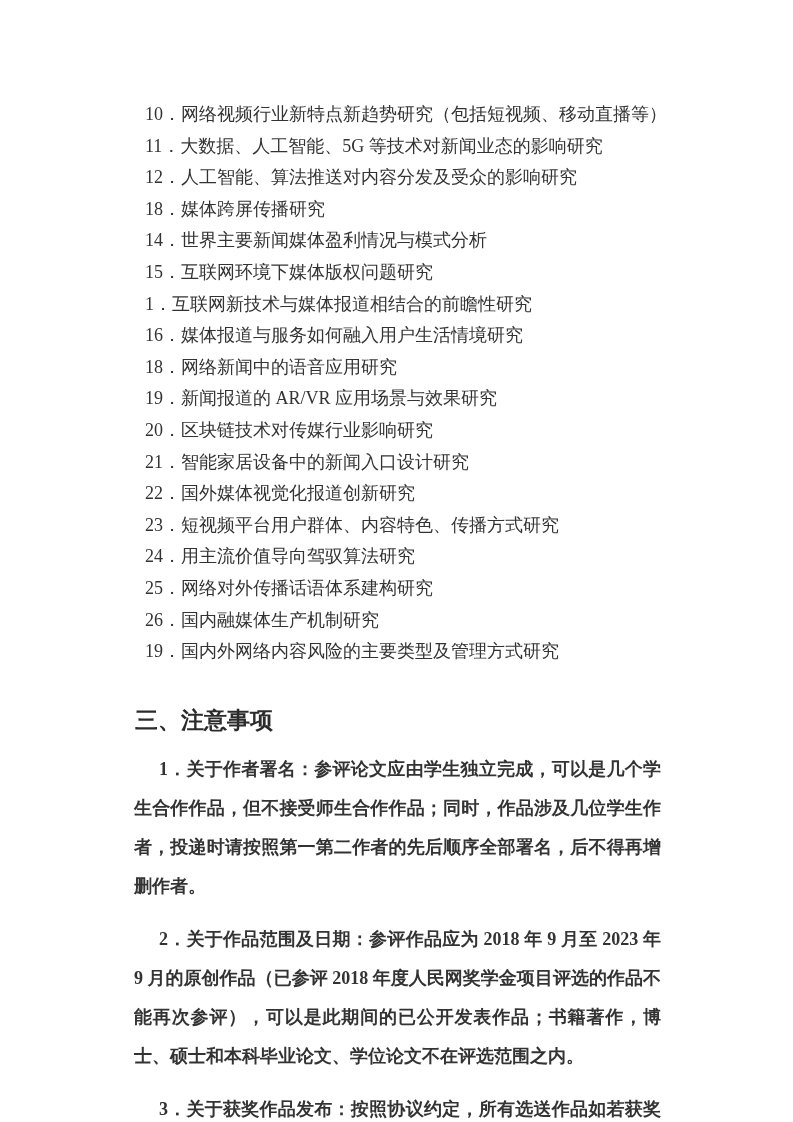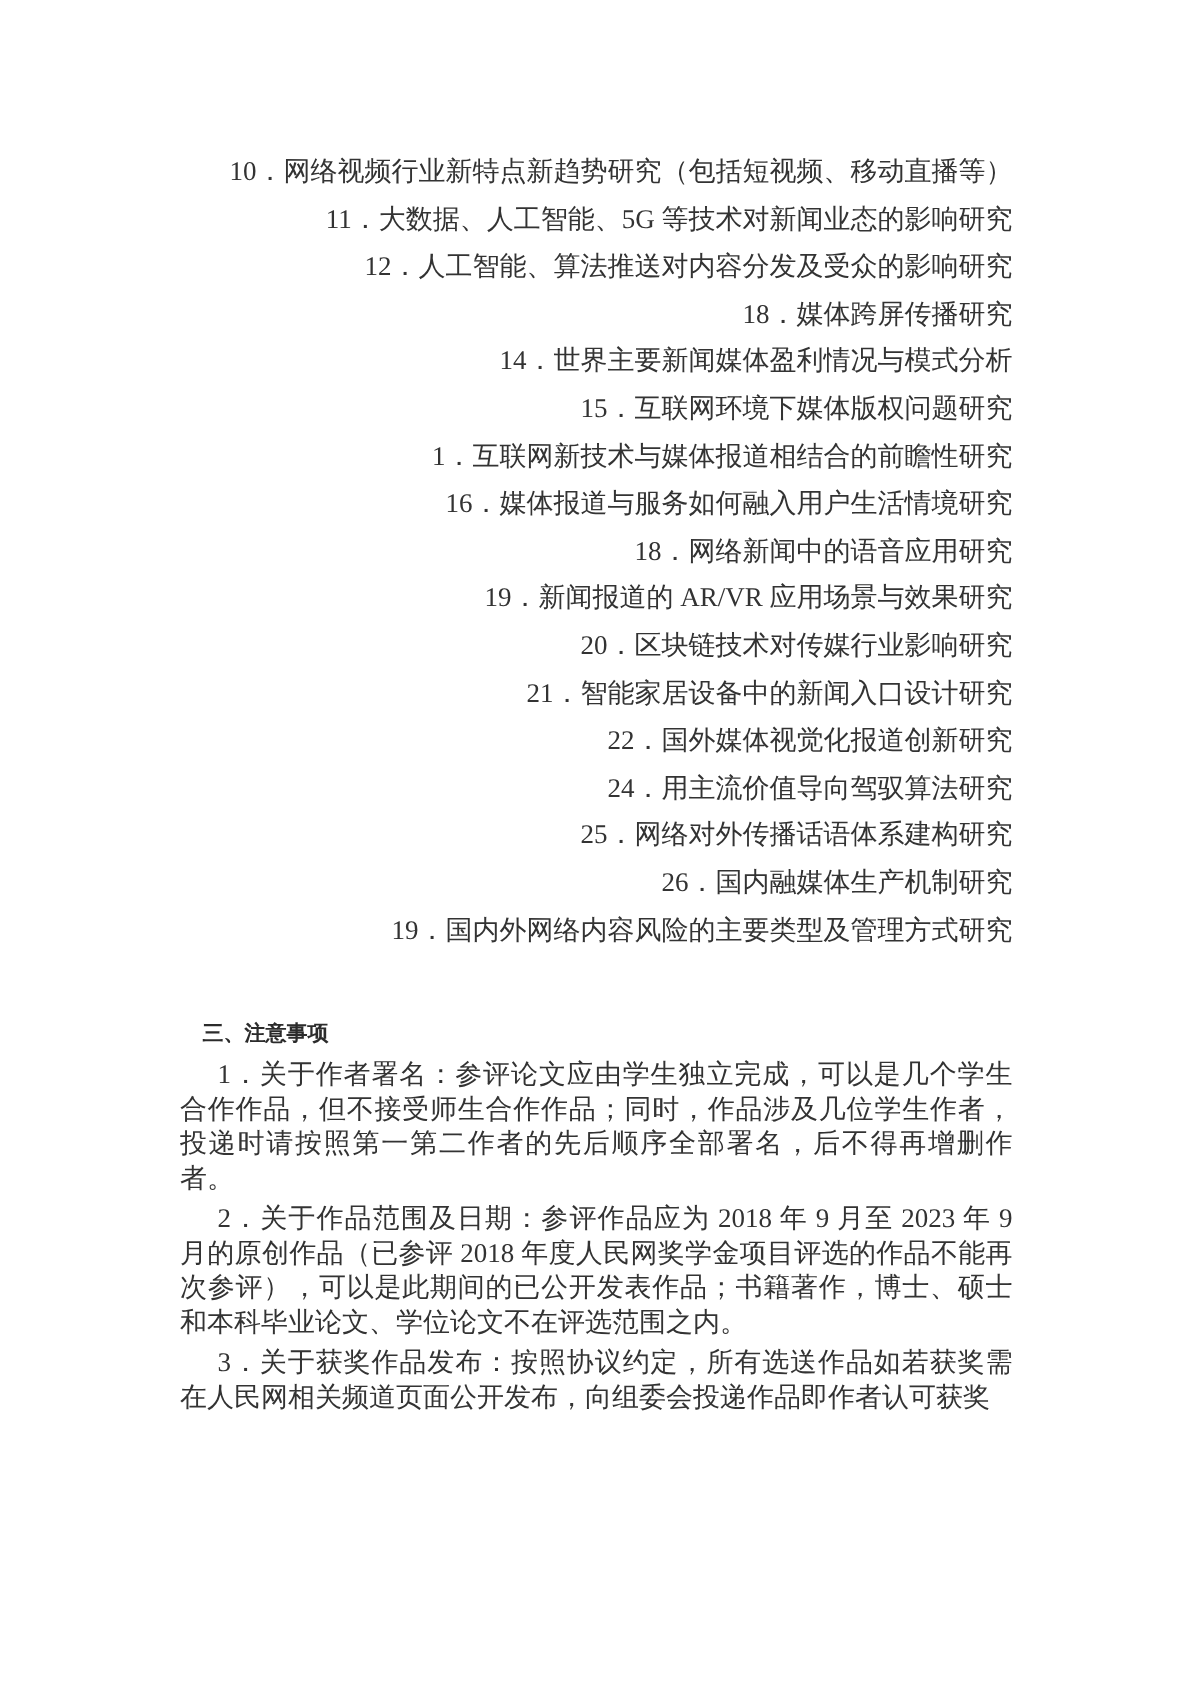--- a/index.html
+++ b/index.html
@@ -15,43 +15,43 @@
     box-sizing: border-box;
     padding: 99px 118px 0 120px;
     overflow: hidden;
     font-family: "Liberation Serif", "DejaVu Serif", serif;
     font-size: 18px;
     color: #333333;
   }
   .topic-list {
     margin: 0;
     padding: 0;
-    text-align: right;
   }
   .topic-item {
     line-height: 31.6px;
     padding-left: 25px;
     white-space: nowrap;
   }
   .section-heading {
     margin: 37px 0 0 15px;
     font-family: "Liberation Sans", "DejaVu Sans", sans-serif;
     font-weight: bold;
-    font-size: 14px;
+    font-size: 23px;
     line-height: 31.6px;
     color: #2b2b2b;
   }
   .note-paragraphs {
     margin: 0;
   }
   .note-paragraph {
-    margin: 0;
+    margin: 14px;
     text-indent: 25px;
     text-align: justify;
-    line-height: 23px;
+    line-height: 39px;
+    font-weight: bold;
   }
   .note-paragraph + .note-paragraph {
     margin-top: 4px;
   }
 </style>
 </head>
 <body>
 
 <div class="page">
 
@@ -63,20 +63,21 @@
       <div class="topic-item">18．媒体跨屏传播研究</div>
       <div class="topic-item">14．世界主要新闻媒体盈利情况与模式分析</div>
       <div class="topic-item">15．互联网环境下媒体版权问题研究</div>
       <div class="topic-item">1．互联网新技术与媒体报道相结合的前瞻性研究</div>
       <div class="topic-item">16．媒体报道与服务如何融入用户生活情境研究</div>
       <div class="topic-item">18．网络新闻中的语音应用研究</div>
       <div class="topic-item">19．新闻报道的 AR/VR 应用场景与效果研究</div>
       <div class="topic-item">20．区块链技术对传媒行业影响研究</div>
       <div class="topic-item">21．智能家居设备中的新闻入口设计研究</div>
       <div class="topic-item">22．国外媒体视觉化报道创新研究</div>
+      <div class="topic-item">23．短视频平台用户群体、内容特色、传播方式研究</div>
       <div class="topic-item">24．用主流价值导向驾驭算法研究</div>
       <div class="topic-item">25．网络对外传播话语体系建构研究</div>
       <div class="topic-item">26．国内融媒体生产机制研究</div>
       <div class="topic-item">19．国内外网络内容风险的主要类型及管理方式研究</div>
     </div>
 
   <div class="section-heading">三、注意事项</div>
 
   <div class="note-paragraphs">
 

